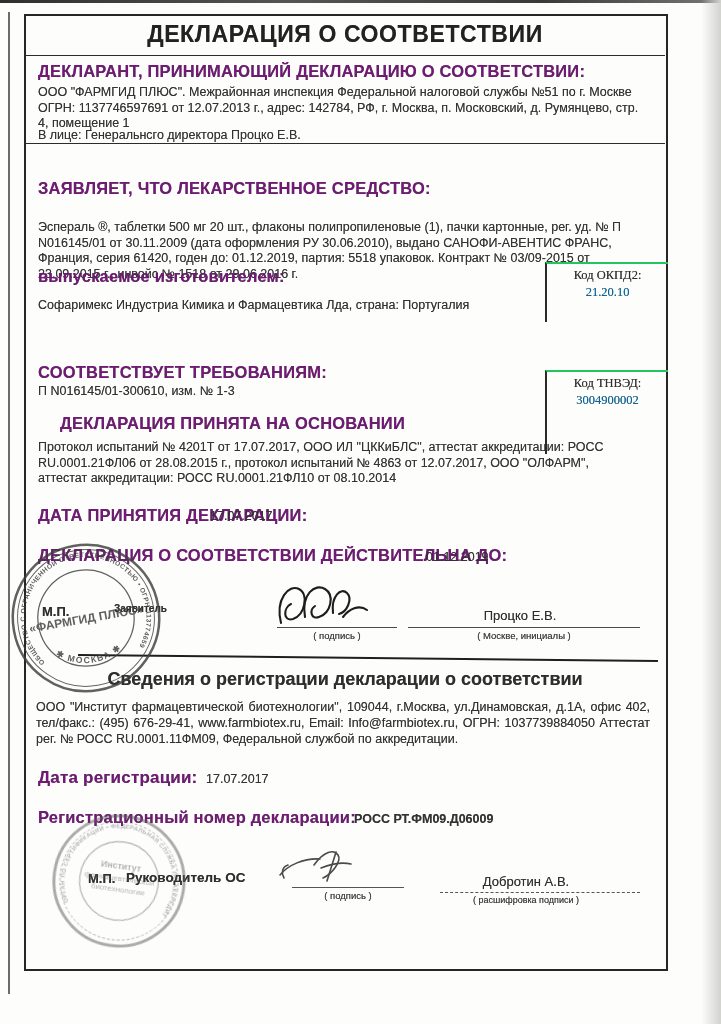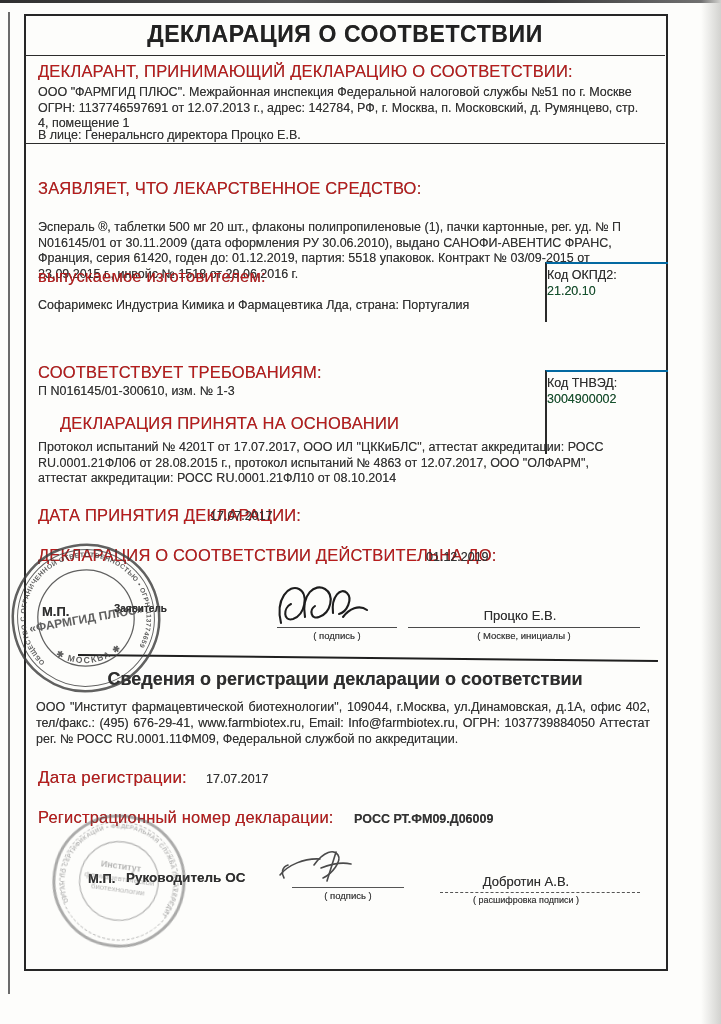--- a/index.html
+++ b/index.html
@@ -4,30 +4,30 @@
 <style>
   html,body{margin:0;padding:0;background:#e9e9e7;}
   .page{
     position:relative;width:721px;height:1024px;margin:0 auto;
     background:#fdfdfb;overflow:hidden;
     font-family:"Liberation Sans",sans-serif;color:#2e2e2e;
   }
   .abs{position:absolute;}
   .txt{text-shadow:0 0 .4px rgba(20,20,20,.55);}
   .h1{font-weight:700;font-size:23px;letter-spacing:.6px;color:#222;}
-  .h2{font-weight:400;font-size:16.5px;letter-spacing:.2px;color:#b91c1c;}
+  .h2{font-weight:700;font-size:16.5px;letter-spacing:.2px;color:#701a75;}
   .body{font-size:12.5px;line-height:15.5px;color:#333;}
   .val{font-size:12.5px;font-weight:700;color:#333;}
   .cap{font-size:9.5px;color:#3a3a3a;text-align:center;}
   .hline{border-top:1.6px solid #2c2c2c;height:0;}
   .thinline{border-top:1.2px solid #4a4a4a;height:0;}
   .doc-border{border:2px solid #262626;}
-  .code-box{border-top:2px solid #0369a1;border-left:2px solid #2a2a2a;}
+  .code-box{border-top:2px solid #22c55e;border-left:2px solid #2a2a2a;text-align:center;font-family:Liberation Serif, serif;}
   .code-box .lab{font-size:12.5px;color:#2f2f2f;margin-top:4px;}
-  .code-box .cod{font-size:12.5px;color:#14532d;margin-top:2px;}
+  .code-box .cod{font-size:12.5px;color:#0369a1;margin-top:2px;}
   .stamp{opacity:.82;}
   .stamp2{opacity:.5;filter:blur(.4px);}
   .scan-top{background:linear-gradient(to right,#2f2f2f 0%,#555 40%,#3a3a3a 75%,#777 100%);}
   .scan-left{background:#6b6b6b;}
   .scan-right{background:linear-gradient(to right,rgba(200,200,198,0),#d2d2cf);}
 </style>
 </head>
 <body>
 
 <div class="page">

